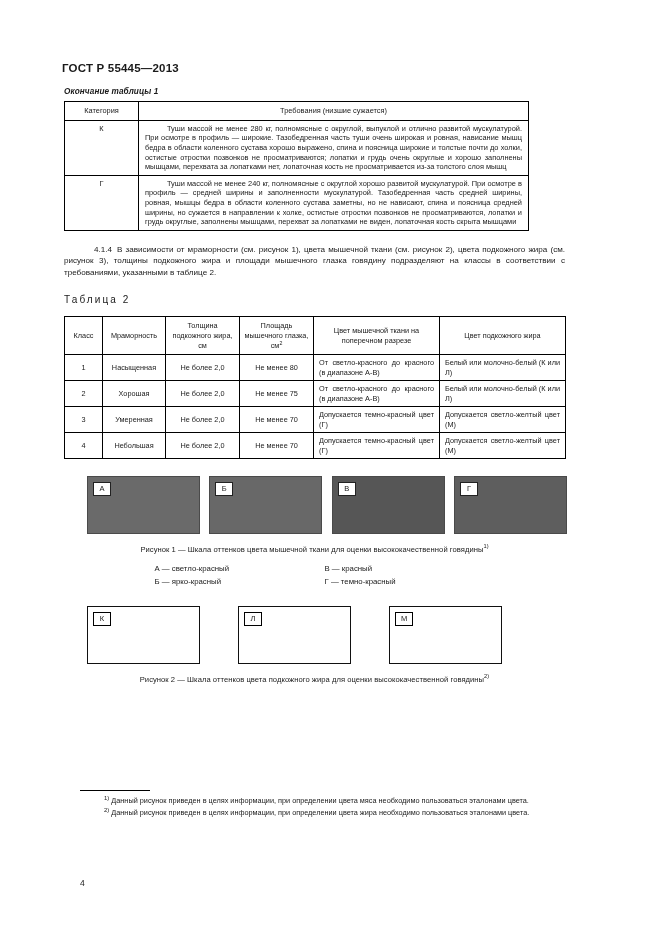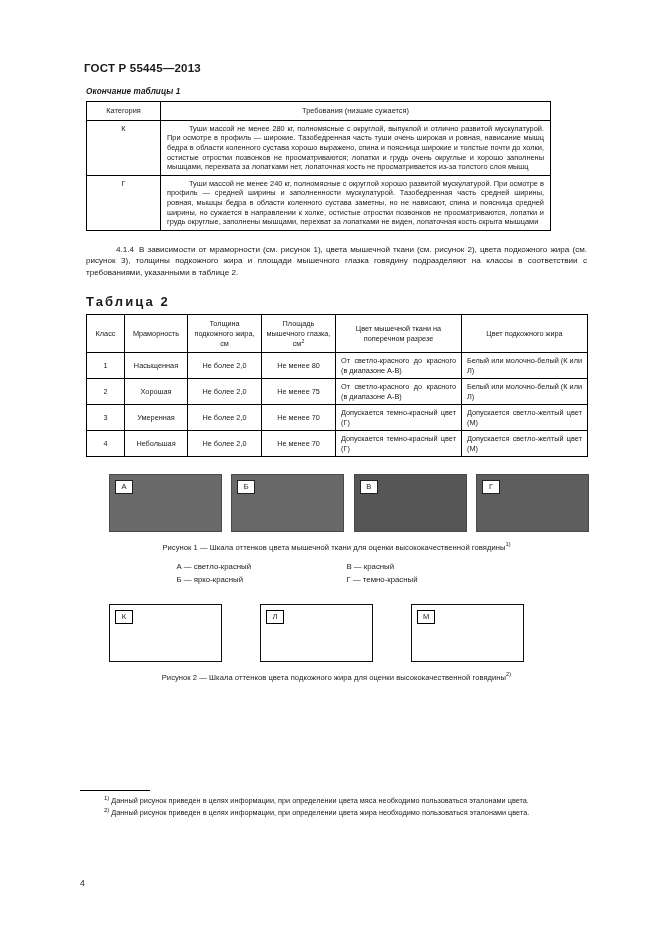--- a/index.html
+++ b/index.html
@@ -15,21 +15,21 @@
   .page {
     position: relative;
     width: 661px;
     height: 936px;
     background: #ffffff;
     overflow: hidden;
     box-sizing: border-box;
   }
   .content {
     position: absolute;
-    left: 86px;
+    left: 64px;
     top: 0;
     width: 501px;
   }
 
   
   .doc-header {
     font-size: 11.5px;
     font-weight: bold;
     letter-spacing: 0.2px;
     padding-top: 62px;
@@ -87,25 +87,25 @@
     line-height: 1.42;
     text-align: justify;
     text-align-last: left;
     margin-top: 13px;
     margin-bottom: 0;
   }
   .para .num-indent { display: inline-block; width: 30px; }
   .para .gap { display: inline-block; width: 5px; }
 
   .table-caption {
-    font-size: 13px;
-    font-weight: bold;
+    font-size: 10px;
+    font-weight: normal;
     letter-spacing: 2.1px;
     margin-top: 16px;
-    margin-bottom: 5px;
+    margin-bottom: 11px;
   }
 
   
   #table2 { font-size: 7.3px; }
   #table2 col.c-class { width: 38px; }
   #table2 col.c-marb  { width: 63px; }
   #table2 col.c-thick { width: 74px; }
   #table2 col.c-area  { width: 74px; }
   #table2 col.c-muscle{ width: 126px; }
   #table2 col.c-fat   { width: 126px; }

